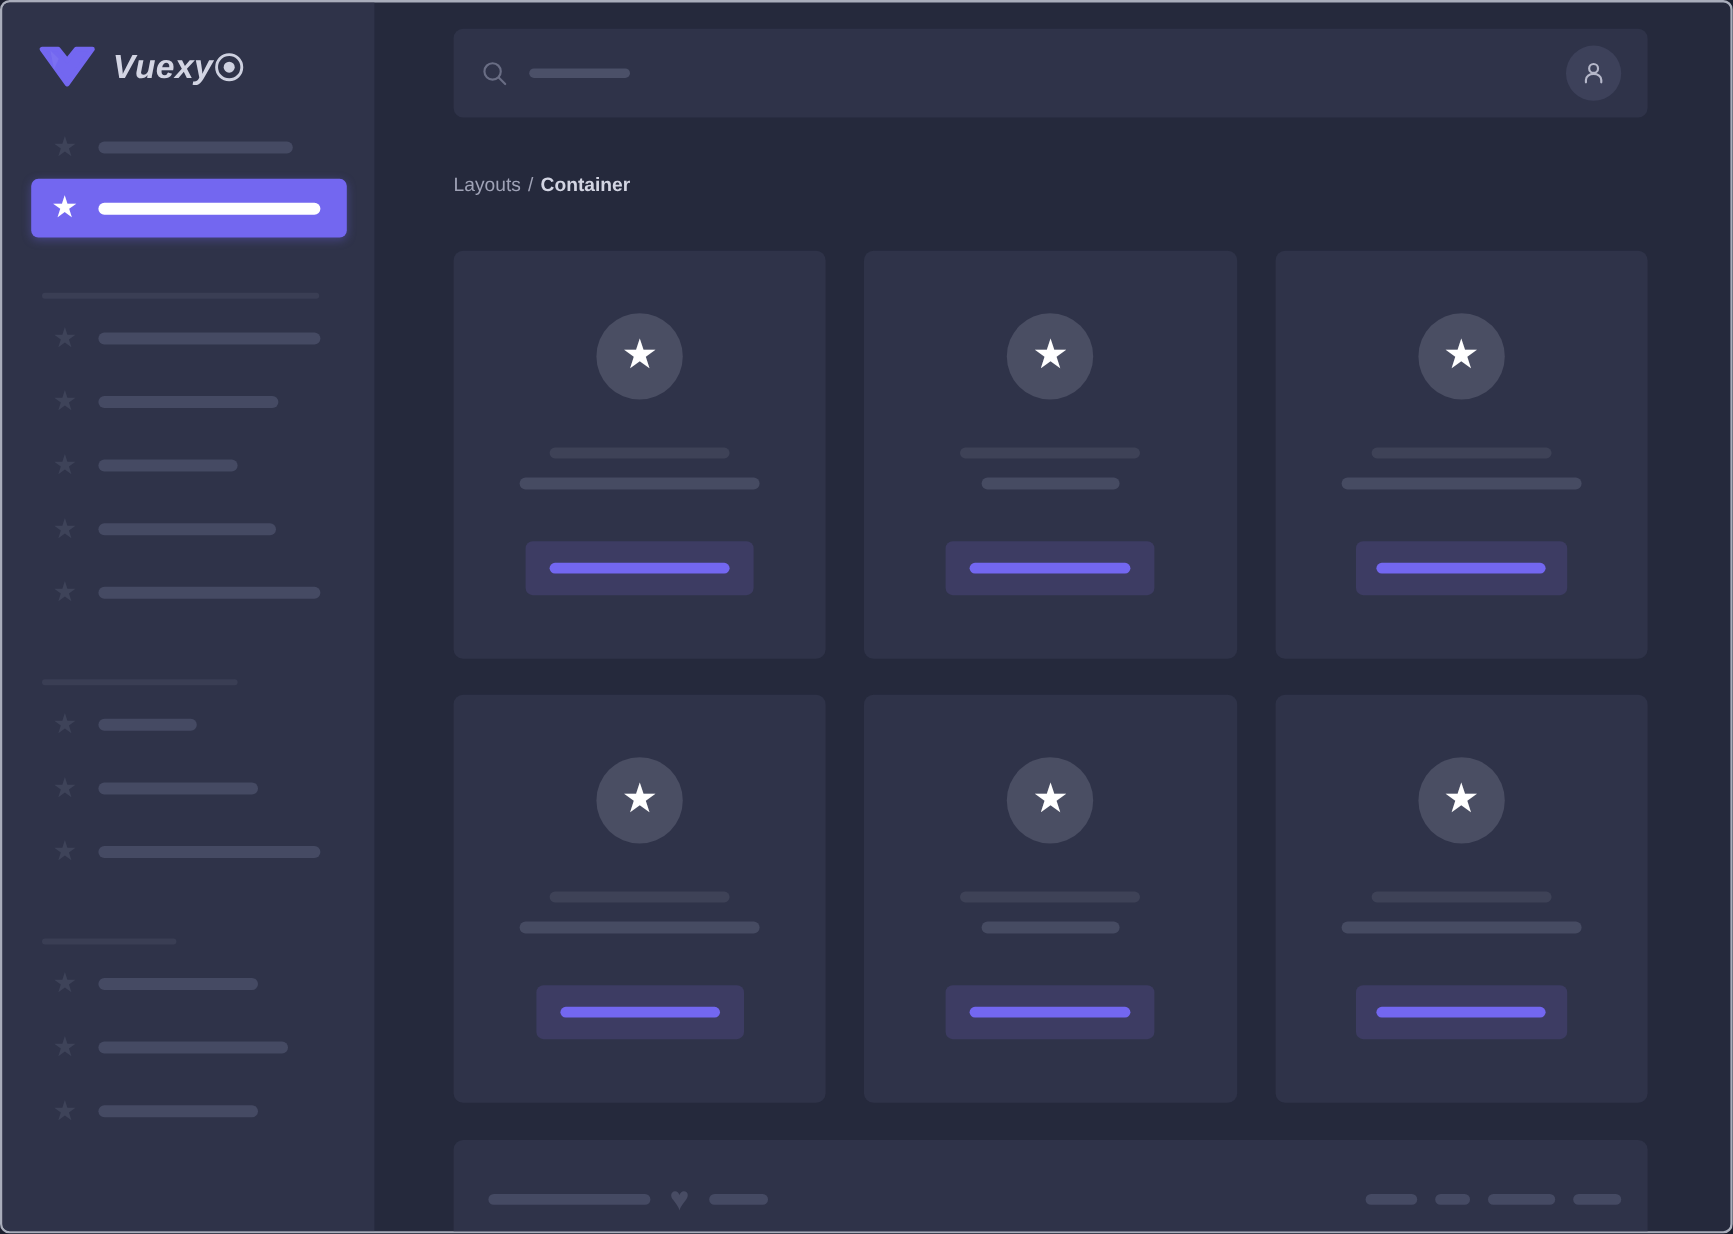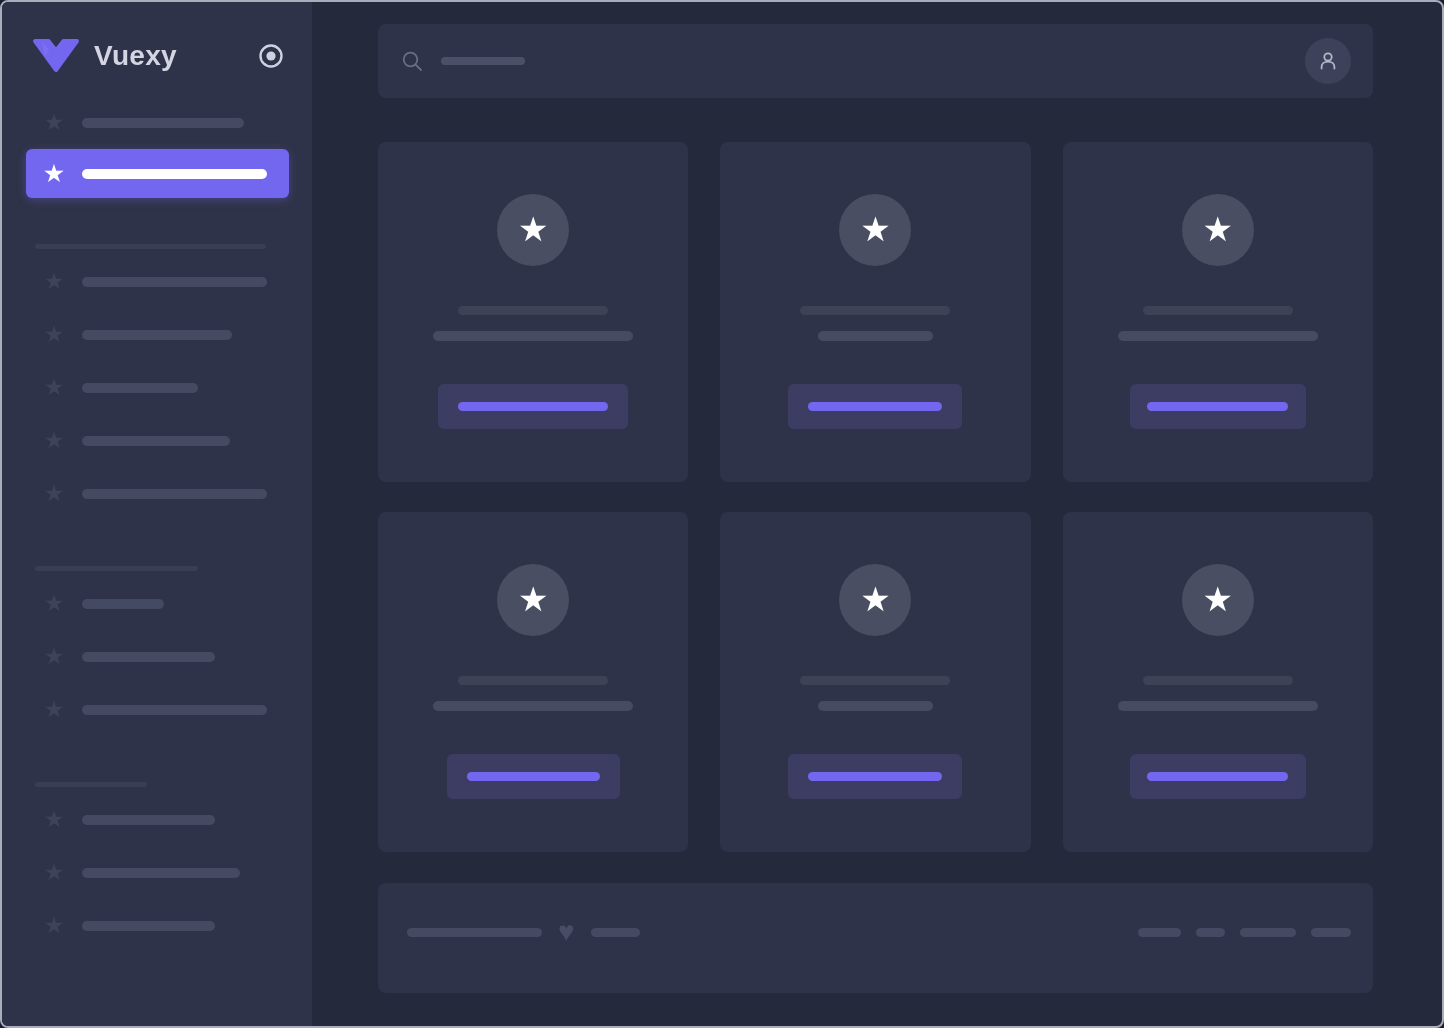--- a/index.html
+++ b/index.html
@@ -9,22 +9,23 @@
     width:1444px; height:1028px; border:2px solid var(--window-border,#a9adbb);
     border-radius:8px; overflow:hidden; background:var(--page-bg,#25293c);
     display:flex; position:relative;
   }
   
   .sidebar{
     width:310px; min-width:310px; height:100%;
     background:var(--panel-bg,#2f3349);
   }
   .sidebar-header{
-    display:flex; align-items:center; justify-content:space-between;
+    display:flex; align-items:center; justify-content:flex-start;
     padding:36px 28px 0 30px;
+    font-style:italic;
   }
   .logo{ display:flex; align-items:center; cursor:pointer; }
   .logo-text{
     margin-left:14px; font-size:28px; font-weight:700;
     color:var(--text-light,#d3d5e3); letter-spacing:.3px;
   }
   .pin-toggle{ display:flex; align-items:center; cursor:pointer; }
   .menu{ margin-top:23px; padding:0 23px 0 24px; }
   .menu-item{
     height:53px; display:flex; align-items:center; padding-left:16px;
@@ -208,20 +209,25 @@
         <span class="search-bar-ph" style="width: 84px;"></span>
       </div>
       <div class="avatar">
         <svg width="24" height="24" viewBox="0 0 24 24">
           <circle cx="12" cy="8" r="3.7" fill="none" stroke="#b6b8ca" stroke-width="1.8"></circle>
           <path d="M5.6 19.6 v-1.9 c0-3.1 2.9-5.1 6.4-5.1 s6.4 2 6.4 5.1 v1.9" fill="none" stroke="#b6b8ca" stroke-width="1.8" stroke-linecap="round"></path>
         </svg>
       </div>
     </header>
 
+    <div class="breadcrumb">
+      <span class="crumb">Layouts</span>
+      <span class="sep">/</span>
+      <span class="current">Container</span>
+    </div>
 
     <div class="grid">
         <div class="card">
     <div class="card-avatar">
       <span class="star">★</span>
     </div>
     <div class="card-line l1" style="width: 150px;"></div>
     <div class="card-line l2" style="width: 200px;"></div>
     <div class="card-btn" style="width: 190px;">
       <span class="btn-bar" style="width: 150px;"></span>

